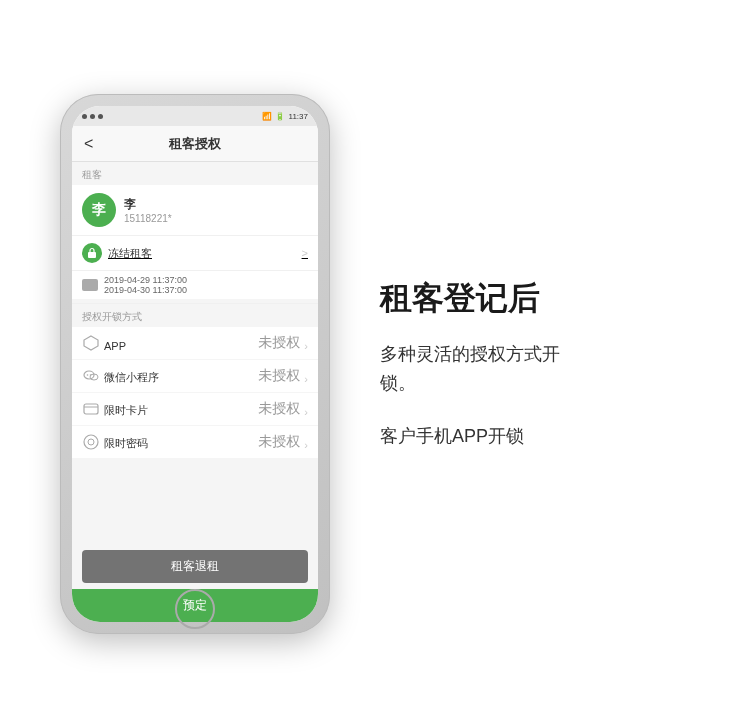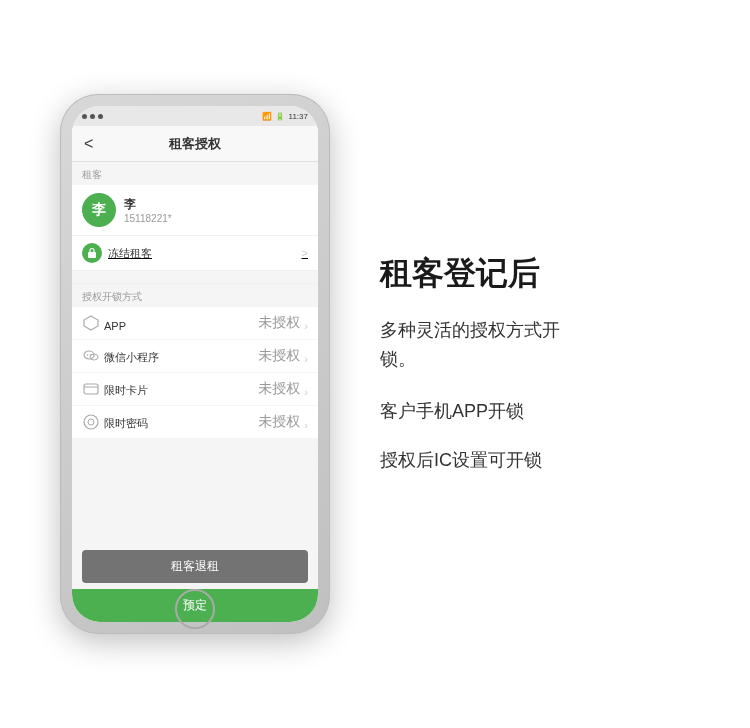--- a/index.html
+++ b/index.html
@@ -233,21 +233,21 @@
       color: #666;
     }
 
     
     .auth-section-label {
       font-size: 10px;
       color: #999;
       padding: 6px 10px 3px;
       background: #f5f5f5;
       border-top: 1px solid #f0f0f0;
-      margin-top: 12px;
+      margin-top: 4px;
     }
 
     .auth-row {
       background: #fff;
       padding: 7px 10px;
       display: flex;
       align-items: flex-end;
       gap: 4px;
       border-bottom: 1px solid #f5f5f5;
     }
@@ -390,20 +390,27 @@
             <div class="freeze-icon">
               <svg viewBox="0 0 12 12" fill="white" xmlns="http://www.w3.org/2000/svg">
                 <rect x="2" y="5" width="8" height="6" rx="1"></rect>
                 <path d="M4 5V3.5a2 2 0 0 1 4 0V5" stroke="white" stroke-width="1.2" fill="none"></path>
               </svg>
             </div>
             <span class="freeze-text">冻结租客</span>
             <span class="row-arrow">&gt;</span>
           </div>
 
+          <div class="date-row">
+            <div class="date-icon"></div>
+            <div class="date-texts">
+              <span class="date-text">2019-04-29 11:37:00</span>
+              <span class="date-text">2019-04-30 11:37:00</span>
+            </div>
+          </div>
 
           <div class="auth-section-label">授权开锁方式</div>
 
           <div class="auth-row">
             <div class="auth-icon">
               <svg width="16" height="16" viewBox="0 0 16 16" fill="none" xmlns="http://www.w3.org/2000/svg">
                 <path d="M8 1 L15 5 L15 11 L8 15 L1 11 L1 5 Z" stroke="#aaa" stroke-width="1.2" fill="none"></path>
               </svg>
             </div>
             <span class="auth-name">APP</span>
@@ -459,17 +466,16 @@
 
       <div class="phone-home"></div>
     </div>
   </div>
 
   <div class="right-content">
     <h1 class="main-title">租客登记后</h1>
     <p class="subtitle">多种灵活的授权方式开<br>锁。</p>
     <div class="feature-list">
       <div class="feature-item">客户手机APP开锁</div>
-      <div class="feature-item">授权后IC设置可开锁</div>
     </div>
   </div>
 
 </div>
 
 </body></html>

